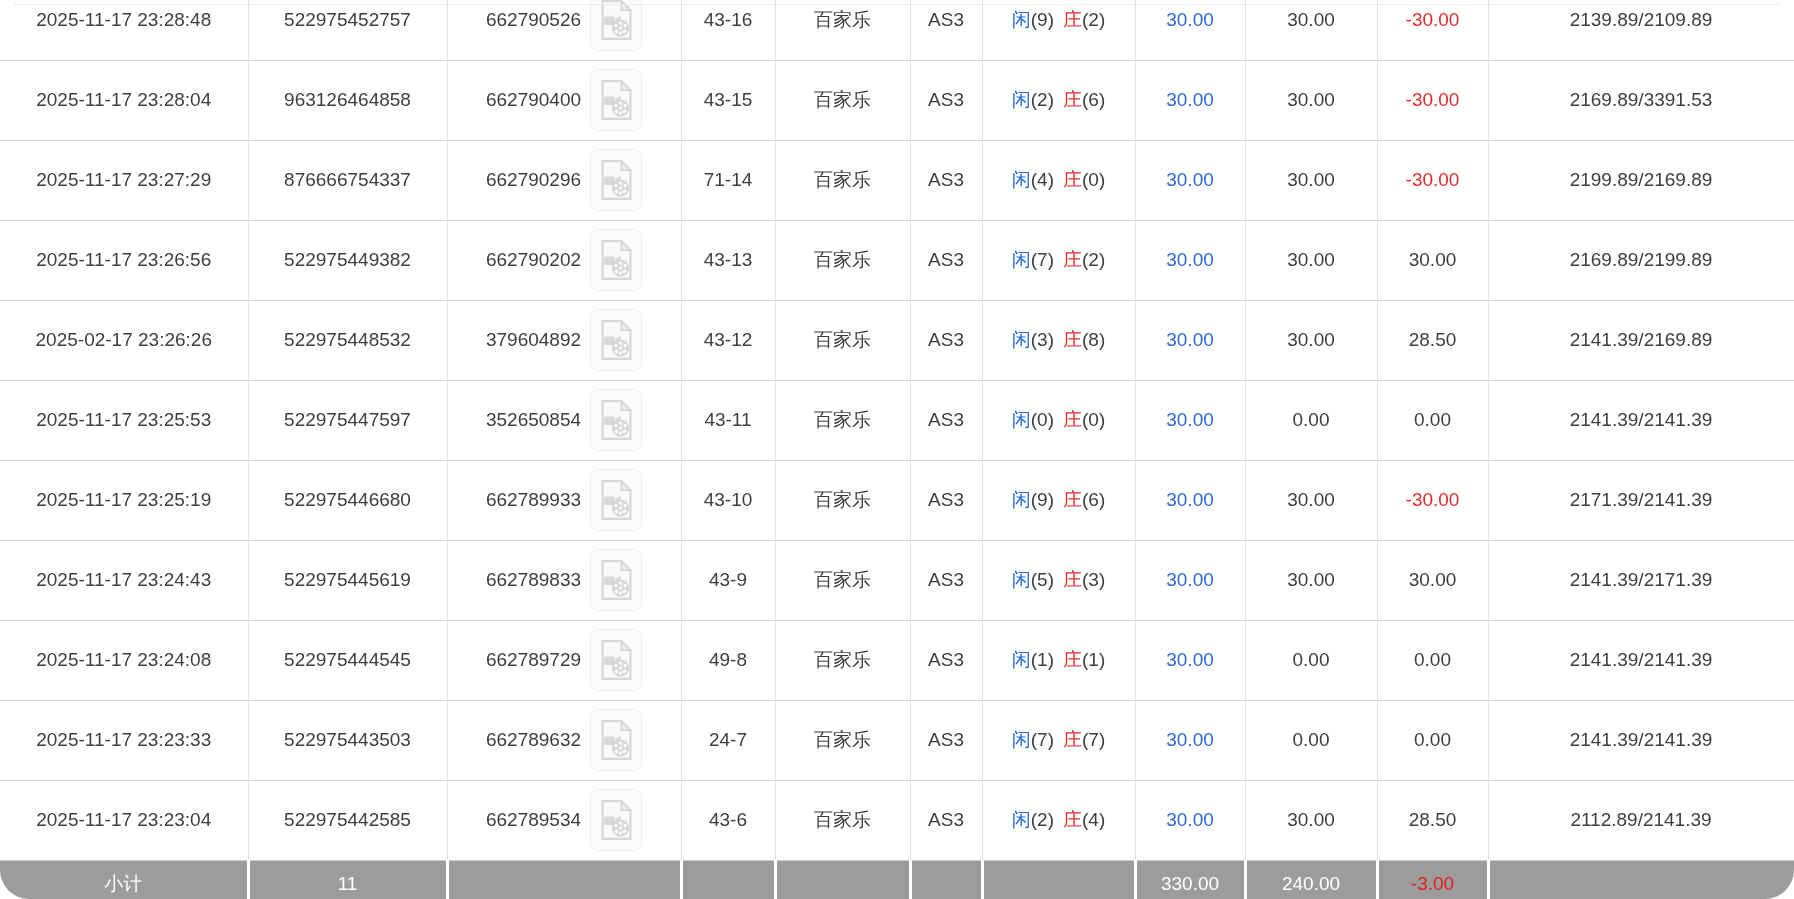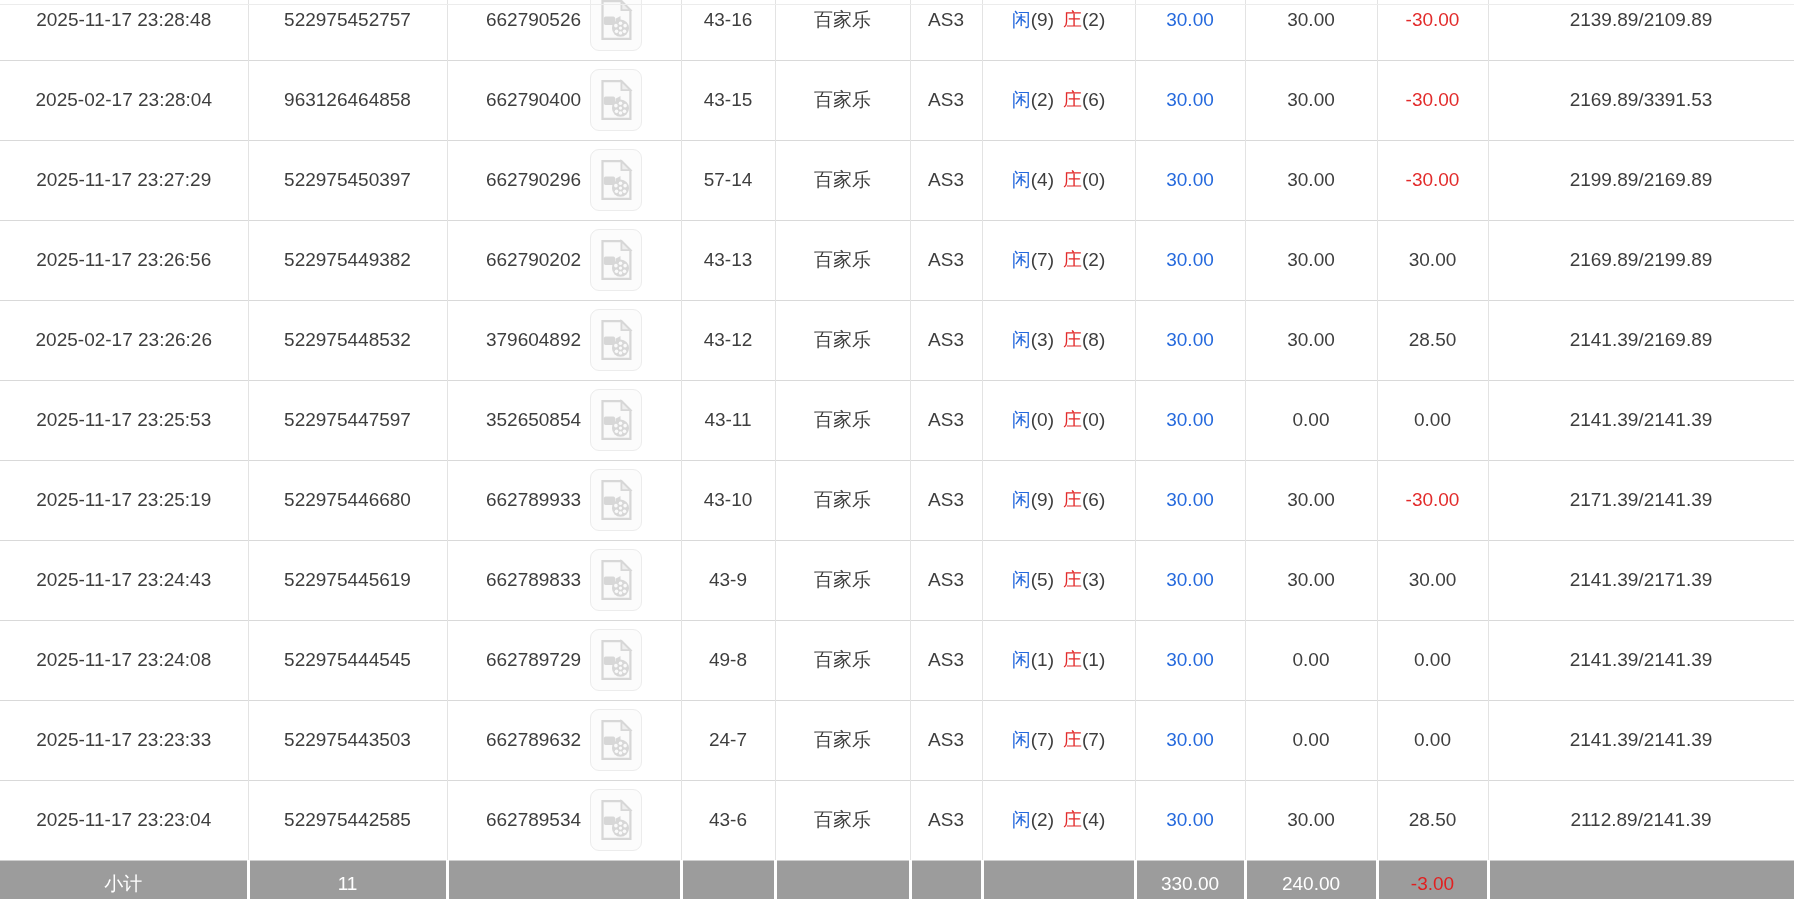--- a/index.html
+++ b/index.html
@@ -9,20 +9,21 @@
     width: 1794px;
     height: 899px;
     overflow: hidden;
     font-family: "Liberation Sans", "DejaVu Sans", sans-serif;
   }
   .viewport {
     position: relative;
     width: 1794px;
     height: 899px;
     overflow: hidden;
+    border-radius: 29px;
   }
   .top-hairline {
     position: absolute;
     top: 4px; left: 0;
     width: 1794px; height: 1px;
     background: #ececec;
     z-index: 5;
   }
   .table-wrap {
     position: absolute;
@@ -145,21 +146,21 @@
     </td>
     <td>
       <a class="bet-link">30.00</a>
     </td>
     <td>30.00</td>
     <td class="winloss neg">-30.00</td>
     <td>2139.89/2109.89</td>
   </tr>
 
   <tr class="data-row">
-    <td>2025-02-17 23:28:04</td>
+    <td>2025-11-17 23:28:04</td>
     <td>963126464858</td>
     <td>
       <div class="gid-cell-inner">
         <span>662790400</span>
         <button class="video-btn">
           <svg width="36" height="44" viewBox="0 0 40 48">
             <path d="M5 3 h21 l10 10 v32 h-31 z" fill="#fafafa" stroke="#d7d7d7" stroke-width="2.5"></path>
             <path d="M26 3 l10 10 h-10 z" fill="#eeeeee" stroke="#d7d7d7" stroke-width="2"></path>
             <rect x="6.5" y="20" width="12.5" height="9.5" rx="2" fill="#d7d7d7"></rect>
             <polygon points="19.5,22.5 25,19.5 25,30 19.5,27" fill="#d7d7d7"></polygon>
@@ -184,21 +185,21 @@
     <td>
       <a class="bet-link">30.00</a>
     </td>
     <td>30.00</td>
     <td class="winloss neg">-30.00</td>
     <td>2169.89/3391.53</td>
   </tr>
 
   <tr class="data-row">
     <td>2025-11-17 23:27:29</td>
-    <td>522975450397</td>
+    <td>876666754337</td>
     <td>
       <div class="gid-cell-inner">
         <span>662790296</span>
         <button class="video-btn">
           <svg width="36" height="44" viewBox="0 0 40 48">
             <path d="M5 3 h21 l10 10 v32 h-31 z" fill="#fafafa" stroke="#d7d7d7" stroke-width="2.5"></path>
             <path d="M26 3 l10 10 h-10 z" fill="#eeeeee" stroke="#d7d7d7" stroke-width="2"></path>
             <rect x="6.5" y="20" width="12.5" height="9.5" rx="2" fill="#d7d7d7"></rect>
             <polygon points="19.5,22.5 25,19.5 25,30 19.5,27" fill="#d7d7d7"></polygon>
             <circle cx="25" cy="33" r="9.5" fill="#d7d7d7"></circle>
@@ -206,21 +207,21 @@
             <circle cx="25" cy="27.6" r="2" fill="#fafafa"></circle>
             <circle cx="25" cy="38.4" r="2" fill="#fafafa"></circle>
             <circle cx="19.9" cy="30.3" r="2" fill="#fafafa"></circle>
             <circle cx="30.1" cy="30.3" r="2" fill="#fafafa"></circle>
             <circle cx="20.6" cy="36.6" r="2" fill="#fafafa"></circle>
             <circle cx="29.4" cy="36.6" r="2" fill="#fafafa"></circle>
           </svg>
         </button>
       </div>
     </td>
-    <td>57-14</td>
+    <td>71-14</td>
     <td>百家乐</td>
     <td>AS3</td>
     <td>
       <span class="player-lbl">闲</span><span>(4)</span><span class="banker-lbl">庄</span><span>(0)</span>
     </td>
     <td>
       <a class="bet-link">30.00</a>
     </td>
     <td>30.00</td>
     <td class="winloss neg">-30.00</td>

